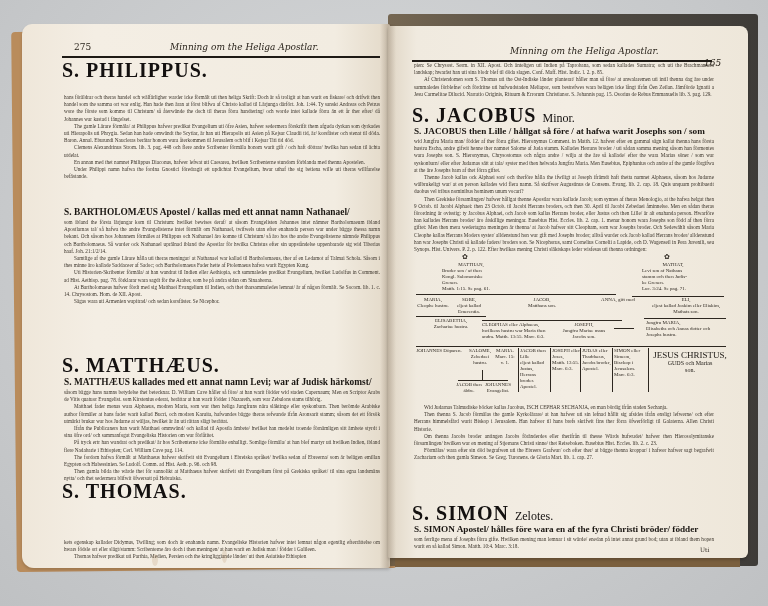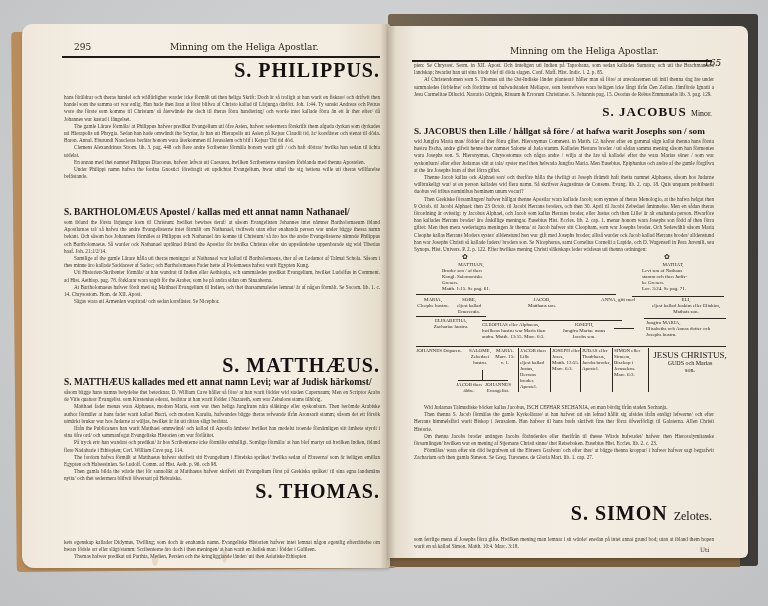--- a/index.html
+++ b/index.html
@@ -16,25 +16,25 @@
   .page { position:absolute; background:#f1ebe0; overflow:hidden; }
   .page-left { left:22px; top:24px; width:368px; height:544px;
       background: linear-gradient(90deg, #efe7da 0%, #f4eee4 20%, #f2ece1 85%, #e3d9c8 100%);
       border-radius: 10px 2px 2px 12px; box-shadow: 0 2px 3px rgba(0,0,0,.15); }
   .page-right { left:388px; top:26px; width:360px; height:532px;
       background: linear-gradient(90deg, #e0d6c5 0%, #f0eadf 8%, #f3ede3 50%, #eee7da 100%);
       border-radius: 2px 8px 6px 2px; box-shadow: 0 2px 3px rgba(0,0,0,.2); }
   .spine-shadow { position:absolute; left:380px; top:24px; width:16px; height:544px;
       background: linear-gradient(90deg, rgba(0,0,0,0) 0%, rgba(90,70,50,.25) 50%, rgba(0,0,0,0) 100%); }
 
-  .running-head { position:absolute; font-size:9px; color:#2a241c; font-family:"DejaVu Serif", serif; }
+  .running-head { position:absolute; font-size:9px; color:#2a241c; font-family:"DejaVu Serif", serif;font-style:italic; }
   .rule { position:absolute; height:2px; background:#1e1a15; }
   .pageno { position:absolute; font-size:9px; color:#2a241c; }
 
-  .title { position:absolute; text-align:right; font-family:"Liberation Serif", serif; font-weight:bold; color:#141110; letter-spacing:1px; }
+  .title { position:absolute; text-align:left; font-family:"Liberation Serif", serif; font-weight:bold; color:#141110; letter-spacing:1px; }
   .title .suffix { font-weight:normal; font-size:.6em; letter-spacing:0; }
   .lead { position:absolute; font-family:"Liberation Serif", serif; font-weight:bold; color:#1a1612; white-space:nowrap; }
   .body { position:absolute; font-family:"Liberation Serif", serif; color:#3b342b; font-size:5.2px; line-height:7.2px; text-align:justify; overflow:hidden; }
   .body p { text-indent: 10px; }
   .body p.noind { text-indent: 0; }
 
   .tree { position:absolute; font-family:"Liberation Serif", serif; color:#2f2922; font-size:5px; line-height:6px; }
   .tree .node { position:absolute; text-align:center; }
   .tree .hline { position:absolute; height:1px; background:#2d2720; }
   .tree .vline { position:absolute; width:1px; background:#2d2720; }
@@ -45,21 +45,21 @@
 </style>
 </head>
 <body>
 
 <div class="bg-grad"></div>
 <div class="cover-left"></div>
 <div class="cover-right-edge"></div>
 <div class="cover-right-bottom"></div>
 
 <div class="page page-left">
-  <div class="pageno" style="left:52px; top:18px;">295</div>
+  <div class="pageno" style="left:52px; top:18px;">275</div>
   <div class="running-head" style="left:148px; top:18px;">Minning om the Heliga Apostlar.</div>
   <div class="rule" style="left:40px; top:32px; width:318px;"></div>
 
   <div class="title" style="left:40px; top:35px; width:318px; font-size:20px;">S. PHILIPPUS.</div>
   <div class="body" style="left:42px; top:70px; width:316px; height:88px;">
     <p class="noind">hans föräldrar och theras handel och wälfärligher warder icke förmält uti then heliga Skrift: Doch är så troligit at han warit en fiskare/ och drifwit then handel som the samma ort war enlig. Han hade then äran at först blifwa af Christo kallad til Lärjunga därfört. Joh. 1:44. Ty sanskt Andreas och Petrus wore the förste som kommo til Christum/ så återwände the doch til theras förra handtering/ och worde intet kallade förra än ett år ther efter/ då Johannes war kastad i fängelset.</p>
     <p>The gamle Lärare förmäla/ at Philippus hafwer predikat Evangelium uti öfre Asien, hafwer sedermera förskrifit them afguda dyrkan som dyrkades uti Hierapolis uti Phrygia. Sedan han hade omwändt the Scytiar, är han uti Hierapolis uti Asien på Kejsar Claudii tid, är/ korsfäster och stenat til döda. Baron. Annal. Eburundi Naucleras berätar honom wara återkommen til Jerusalem och blif i Kejsar Titi tid död.</p>
     <p>Clemens Alexandrinus Strom. lib. 3. pag. 448 och flere andre Scribenter förmäla honom warit gift / och haft döttrar/ hwilka han sedan til ächta utdelat.</p>
     <p>En annan med thet namnet Philippus Diaconus, hafwer lefwat uti Caesarea, hwilken Scribenterne stundom förblanda med thenna Apostelen.</p>
     <p>Under Philippi namn hafwa the fordna Gnostici föredragit ett updichtat Evangelium, hwar uthaf the sig betiena wille uti theras willfarelse befästande.</p>
@@ -98,21 +98,21 @@
 <div class="page page-right">
   <div class="running-head" style="left:122px; top:20px;">Minning om the Heliga Apostlar.</div>
   <div class="pageno" style="left:316px; top:32px;font-style:italic;">165</div>
   <div class="rule" style="left:24px; top:34px; width:300px;"></div>
 
   <div class="body" style="left:26px; top:36px; width:300px; height:44px;">
     <p class="noind">pien: Se Chrysost. Serm. in XII. Apost. Och änteligen uti Indien på Taprobana, som sedan kallades Sumatra; och uti the Brachmanners landskap; hwaräst han uti sina blodr blef til döda slagen. Conf. Maff. Hist. Indic. l. 2. p. 85.</p>
     <p>Af Christendomen som S. Thomas uti the Ost-Indiske länder planterat/ håller man så före/ at anwalaremen uti intil thenna dag äre under sammaledes förblefne/ och fördritne uti hufwudstaden Meliapor, som bestrefwes wara belägen icke långt ifrån Öen Zeilan. Jämförde Ignatii a Jesu Carmelitae Dilucid. Narratio Originis, Rituum &amp; Errorum Christianor. S. Johannis pag. 15. Osorius de Rebus Emmanuelis lib. 3. pag. 129.</p>
   </div>
 
-  <div class="title" style="left:24px; top:78px; width:300px; font-size:13px;">
+  <div class="title" style="left:24px; top:78px; width:300px; font-size:20px;">
     <span>S. JACOBUS</span>
     <span class="suffix">Minor.</span>
   </div>
   <div class="lead" style="left:26px; top:100px; font-size:9.2px;">S. JACOBUS then Lille / hållgat så före / at hafwa warit Josephs son / som</div>
   <div class="body" style="left:26px; top:112px; width:300px; height:114px;">
     <p class="noind">wid Jungfru Maria man/ födder af ther förra giftet. Hieronymus Comment. in Matth. 12. hafwer efter en gammal sägn kallat thenna hans första hustru Escha, andre gifwit henne ther namnet Salome af Juda stamm. Kallades Herrans broder / uti sådan samma mening såsom han förmentes wara Josephs son. S. Hieronymus, Chrysostomus och några andre / wilja at the äre så kallade/ efter the wara Marias söner / som war syskonbarn/ eller efter Judarnas sätt at tala/ syster med then helwada Jungfru Maria. Men Eusebius, Epiphanius och andre af the gamle förgifwa at the äre Josephs barn af thet förra giftet.</p>
     <p>Thenne Jacob kallas ock Alphaei son/ och therföre hålla the ifwiligt at Joseph ifrämdt haft thetta namnet Alphaeus, såsom hos Judarne wälbrukeligt war/ at en person kallades wid flera namn. Så skrifwer Augustinus de Consens. Evang. lib. 2. cap. 18. Quis unquam prohibuerit duobus vel tribus nominibus hominem unum vocari?</p>
     <p>Then Grekiske församlingen/ hafwer hållgat thenne Apostlar wara kallade Jacob; som synnes af theras Menologio, at the hafwa helgat then 9 Octob. til Jacobi Alphaei: then 23 Octob. til Jacobi Herrans broders, och then 30. April til Jacobi Zebedaei åminnelse. Men en sådan theras förordning är ovisstig: ty Jacobus Alphaei, och Jacob som kallas Herrans broder, eller Justus och then Lille/ är alt enahanda person. Hwarföre han kallades Herrans broder/ äro åtskillige meningar. Eusebius Hist. Eccles. lib. 2. cap. 1. menar honom wara Josephs son född af then förra giftet: Men then mera wedertagna meningen är thenna/ at Jacob hafwer sitt Cleopham, som war Josephs broder. Och Sedewählt såsom Maria Cleophe kallas Herrans Moders syster/ alldenstund hon war gift med Josephs broder; alltså warder ock Jacob kallad Herrans broder/ alldenstund han war Josephs Christi så kallade faders/ broders son. Se Nicephorus, samt Cornelius Cornelii a Lapide, och D. Wagenseil in Pera Juvenili, seu Synops. Hist. Univers. P. 2. p. 122. Efter hwilkas mening Christi släktskaps leder wisfesas uti thenna ordningen:</p>
   </div>
 
@@ -236,19 +236,20 @@
     <p>Wid Judarnas Talmudiske böcker kallas Jacobus, ISCH CEPHAR SECHANJA, en man bördig ifrån staden Sechanja.</p>
     <p>Then thenna S. Jacob förmälas the gamle Kyrkolärare/ at han hafwer uti sin lefnad hållit sig afsides ifrån ensligt lefwerne/ och efter Herrans himmelsfärd warit Biskop i Jerusalem. Han hafwer til hans brefs skrifwit fins ther förra öfwerförligt til Galaterna. Allen Christi Historie.</p>
     <p>Om thenna Jacobs broder antingen Jacobs föränderdes eller therifrån til thesse Wärds hufwudet/ hafwer then Hierosolymitanske församlingen/ hwilken war en mening af Stjernans Christi sinne/ thet Reiseboken. Eusebius Hist. Eccles. lib. 2. c. 23.</p>
     <p>Förmälas/ wara efter sin död begrafwen uti the Ebreers Grafwar/ och efter ther/ at bägge thenna kroppar/ i hafwer hafwer sagt begrafwit Zachariam och then gamla Simeon. Se Greg. Turonens. de Gloria Mart. lib. 1. cap. 27.</p>
   </div>
 
   <div class="title" style="left:24px; top:476px; width:300px; font-size:20px;">
     <span>S. SIMON</span>
     <span class="suffix">Zelotes.</span>
   </div>
+  <div class="lead" style="left:26px; top:498px; font-size:9.2px;">S. SIMON Apostel/ hålles före wara en af the fyra Christi bröder/ födder</div>
   <div class="body" style="left:26px; top:510px; width:300px; height:16px;">
     <p class="noind">som ferrlige mena af Josephs förra gifte. Hwilken mening man lemnar i sit wärde/ enedan på intet annat grund bod; utan at ibland them hopen warit en så kallad Simon. Matth. 10:4. Marc. 3:18.</p>
   </div>
   <div class="pageno" style="left:312px; top:520px; font-size:6px;">Uti</div>
 </div>
 
 <div class="spine-shadow"></div>
 
 </body></html>

